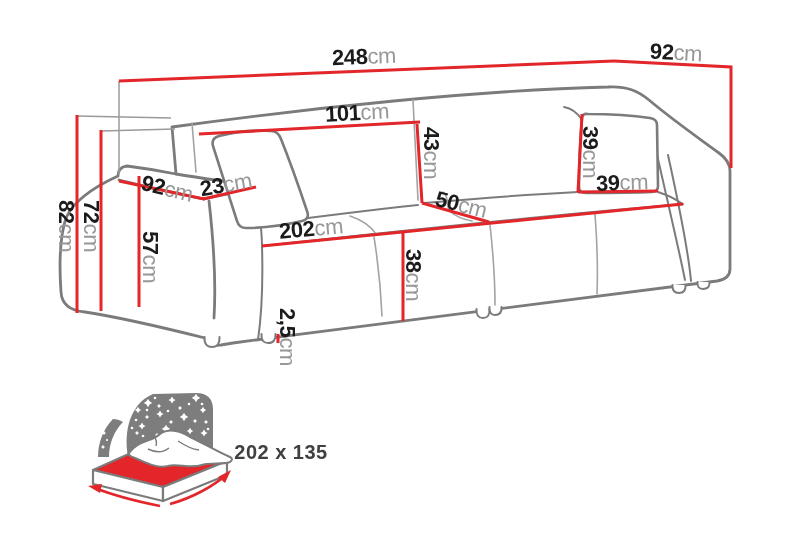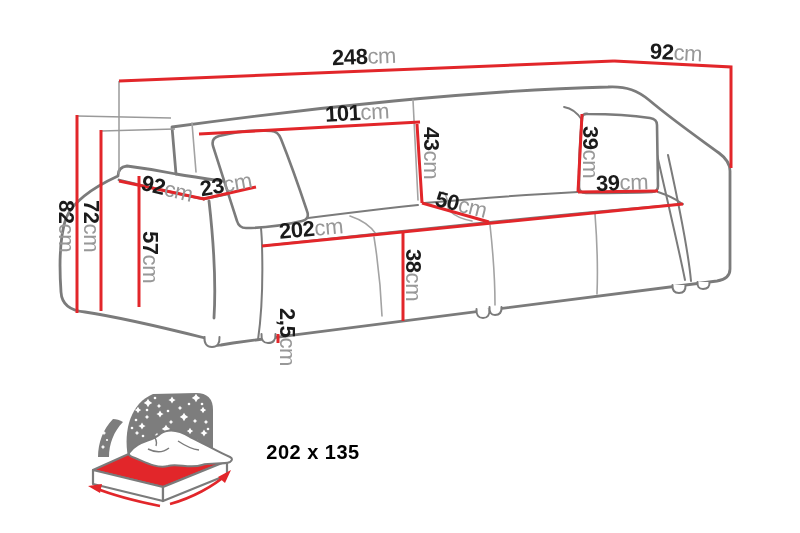--- a/index.html
+++ b/index.html
@@ -12,24 +12,23 @@
     font:700 22px "Liberation Sans",sans-serif;
     color:#1b1b1b;
     letter-spacing:-0.4px;
     transform:translate(-50%,-50%) rotate(var(--r,0deg));
   }
   .dim .u{font-weight:400;color:#989898;}
   .sleep-label{
     position:absolute;
     white-space:nowrap;
     font:700 20px "Liberation Sans",sans-serif;
-    color:#000000;
+    color:#404040;
     letter-spacing:0.5px;
     transform:translate(-50%,-50%);
-    margin-left:32px;
   }
 </style>
 </head>
 <body>
 
 <div class="stage">
 
   <svg width="800" height="533" viewBox="0 0 800 533">
     <defs>
       <path id="st" d="M0,-1 Q0.25,-0.25 1,0 Q0.25,0.25 0,1 Q-0.25,0.25 -1,0 Q-0.25,-0.25 0,-1Z"></path>

